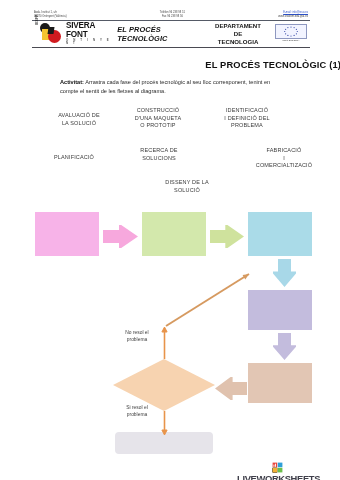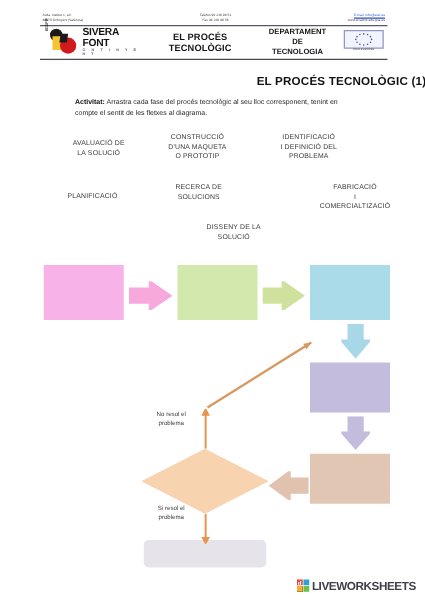--- a/index.html
+++ b/index.html
@@ -134,23 +134,24 @@
     color: #5a5a5a;
     letter-spacing: 2.1px;
     display: block;
     margin-top: 0.5px;
   }
 
   .header-title {
     font-size: 7.4px;
     font-weight: 700;
     color: #141414;
-    text-align: center;
+    text-align: left;
     flex: 1 1 auto;
     letter-spacing: 0.1px;
+    font-style: italic;
   }
 
   .dept-block {
     width: 70px;
     text-align: center;
     font-size: 6.1px;
     font-weight: 700;
     line-height: 1.28;
     color: #141414;
     flex: 0 0 auto;
@@ -247,20 +248,21 @@
   }
 
   
   .footer-logo {
     position: absolute;
     left: 236px;
     top: 462px;
     display: flex;
     align-items: center;
     height: 13px;
+    flex-direction: column;
   }
   .fl-mark {
     width: 11px;
     height: 11px;
     position: relative;
     flex: 0 0 auto;
     margin-right: 1.5px;
   }
   .fl-text {
     font-size: 9.4px;

